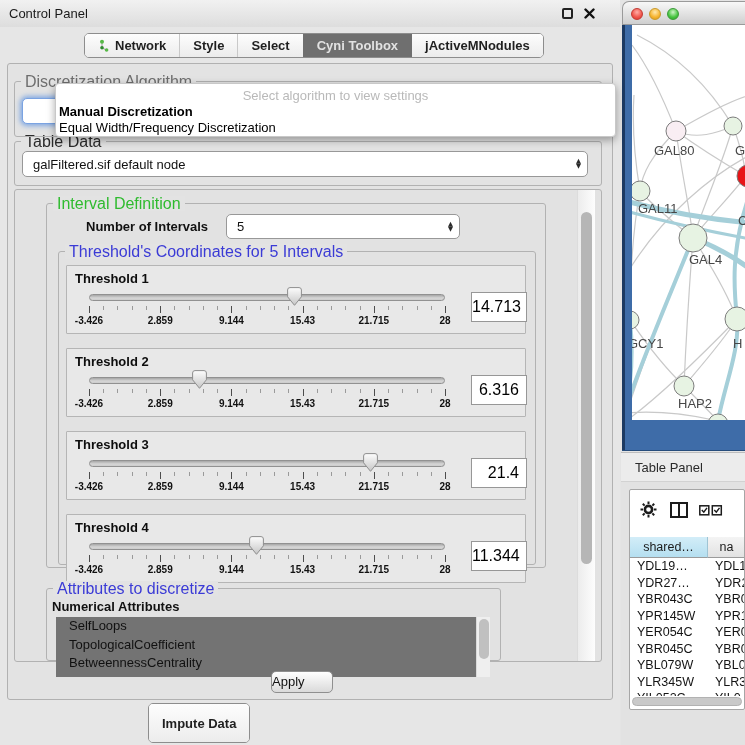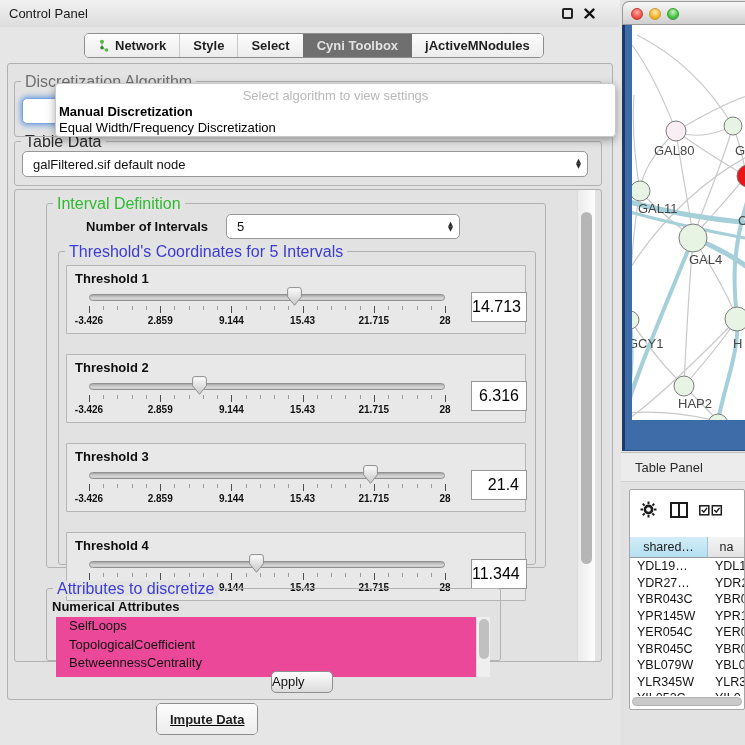--- a/index.html
+++ b/index.html
@@ -22,21 +22,21 @@
 
   .seg-tabs { position:absolute; display:flex; height:25px;
     border:1px solid #8d8d8d; border-radius:5px; overflow:hidden; background:#f8f8f8; }
   .seg-tab { display:flex; align-items:center; gap:5px; padding:0 13px;
     font-size:13px; font-weight:700; color:#1f1f1f; white-space:nowrap;
     background:linear-gradient(#fdfdfd,#ececec); border-left:1px solid #c9c9c9; cursor:default; }
   .seg-tab:first-child { border-left:none; }
   .seg-tab.selected { background:#6f6f6f; color:#e2e2e2; border-left-color:#6f6f6f; }
   .seg-tab.selected + .seg-tab { border-left-color:#6f6f6f; }
   #top-tabs { left:84px; top:33px; }
-  #bottom-tabs { left:156px; top:703px; height:32px;text-decoration:underline; }
+  #bottom-tabs { left:148px; top:703px; height:40px; }
 
   .main-panel { position:absolute; left:7px; top:63px; width:606px; height:637px;
     background:#e3e3e3; border:1px solid #b1b1b1; border-radius:3px; }
 
   .group-box { position:absolute; border:1px solid #b2b2b2; border-radius:3px; }
   .group-label { position:absolute; top:-8px; left:6px; background:#e3e3e3;
     padding:0 4px; font-size:16px; line-height:15px; white-space:nowrap; }
   .glab-gray  { color:#6e6e6e; }
   .glab-dark  { color:#2b2b2b; }
   .glab-green { color:#2fbb2f; }
@@ -69,40 +69,40 @@
     background:linear-gradient(90deg,#ececec,#fdfdfd); border-left:1px solid #dcdcdc; }
   .vscroll-thumb { position:absolute; left:3px; top:22px; width:11px; height:352px;
     background:#b6b6b6; border-radius:6px; }
 
   #interval-group { left:46px; top:203px; width:500px; height:365px; }
   #noi-label { left:86px; top:219px; font-size:13px; font-weight:700; color:#111; }
   #noi-combo { left:226px; top:214px; width:234px; height:25px; }
   #threshold-group { left:58px; top:251px; width:478px; height:314px; }
   #thr-container { left:66px; top:265px; width:460px; }
 
-  .thr-box { position:relative; width:460px; height:69px; margin-bottom:20px;
+  .thr-box { position:relative; width:460px; height:69px; margin-bottom:14px;
     border:1px solid #b5b5b5; background:#e8e8e8; border-radius:1px; }
   .thr-label { position:absolute; left:8px; top:5px; font-size:13px; font-weight:700; color:#0d0d0d; }
   .thr-track { position:absolute; left:22px; top:28px; width:356px; height:7px;
     background:linear-gradient(#a6a6a6,#d6d6d6 60%,#cccccc); border:1px solid #919191;
     border-radius:4px; }
   .thr-thumb { position:absolute; top:21px; width:15px; height:19px; }
   .thr-ticks { position:absolute; left:22px; top:40px; width:356px; height:8px; }
   .tick { position:absolute; width:1px; background:#9a9a9a; top:0; height:4px; }
   .tick.major { background:#4d4d4d; height:7px; }
   .thr-scale { position:absolute; left:22px; top:49px; width:356px; height:12px; }
   .scale-label { position:absolute; transform:translateX(-50%); font-size:10px;
     font-weight:700; color:#111; white-space:nowrap; }
   .thr-value { position:absolute; left:404px; top:26px; width:56px; height:30px;
     background:#fff; border:1px solid #979797; font-size:16px; color:#000;
     text-align:right; line-height:28px; padding-right:7px; }
 
   #attr-group { left:46px; top:588px; width:455px; height:73px; }
   #numattr-label { left:52px; top:599px; font-size:13px; font-weight:700; color:#111; }
-  #attr-list { left:56px; top:617px; width:434px; height:60px; background:#ec4899; overflow:hidden; }
+  #attr-list { left:56px; top:617px; width:434px; height:60px; background:#737373; overflow:hidden; }
   .list-item { font-size:13px; line-height:18.5px; padding-left:13px; color:#111; white-space:nowrap; }
   .list-scroll { position:absolute; right:0; top:0; bottom:0; width:14px;
     background:#efefef; border-left:1px solid #dadada; }
   .list-scroll-thumb { position:absolute; left:1.5px; top:2px; width:10px; height:40px;
     background:#c0c0c0; border-radius:5px; }
 
   .btn { position:absolute; background:linear-gradient(#ffffff,#dadada);
     border:1px solid #8f8f8f; border-radius:5px; font-size:13px; color:#111;
     text-align:left; }
   #apply-btn { left:271px; top:671px; width:62px; height:22px; line-height:20px; }

